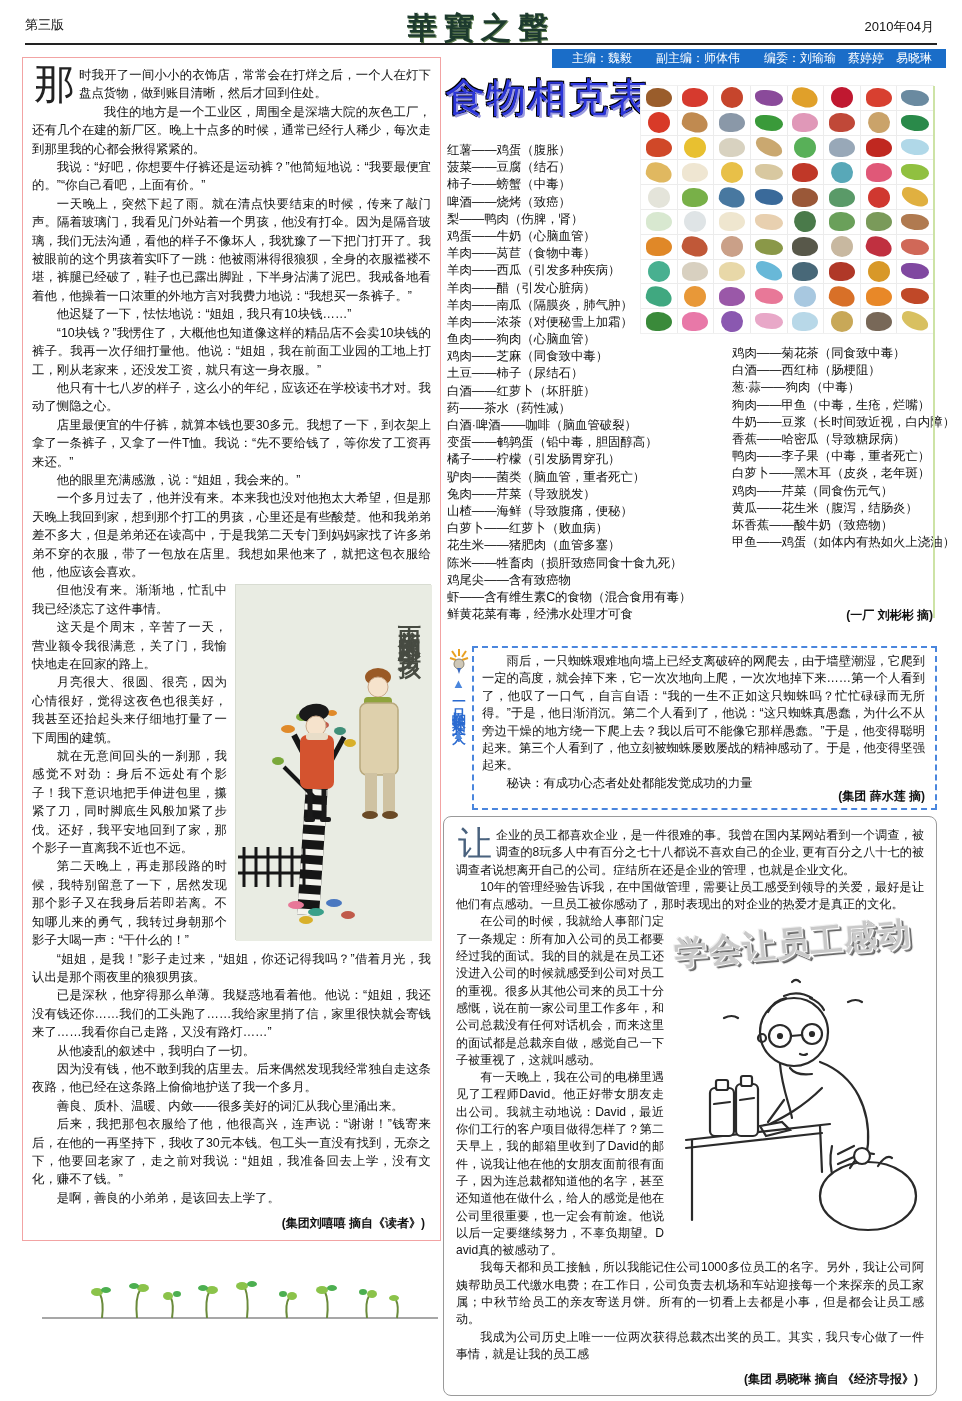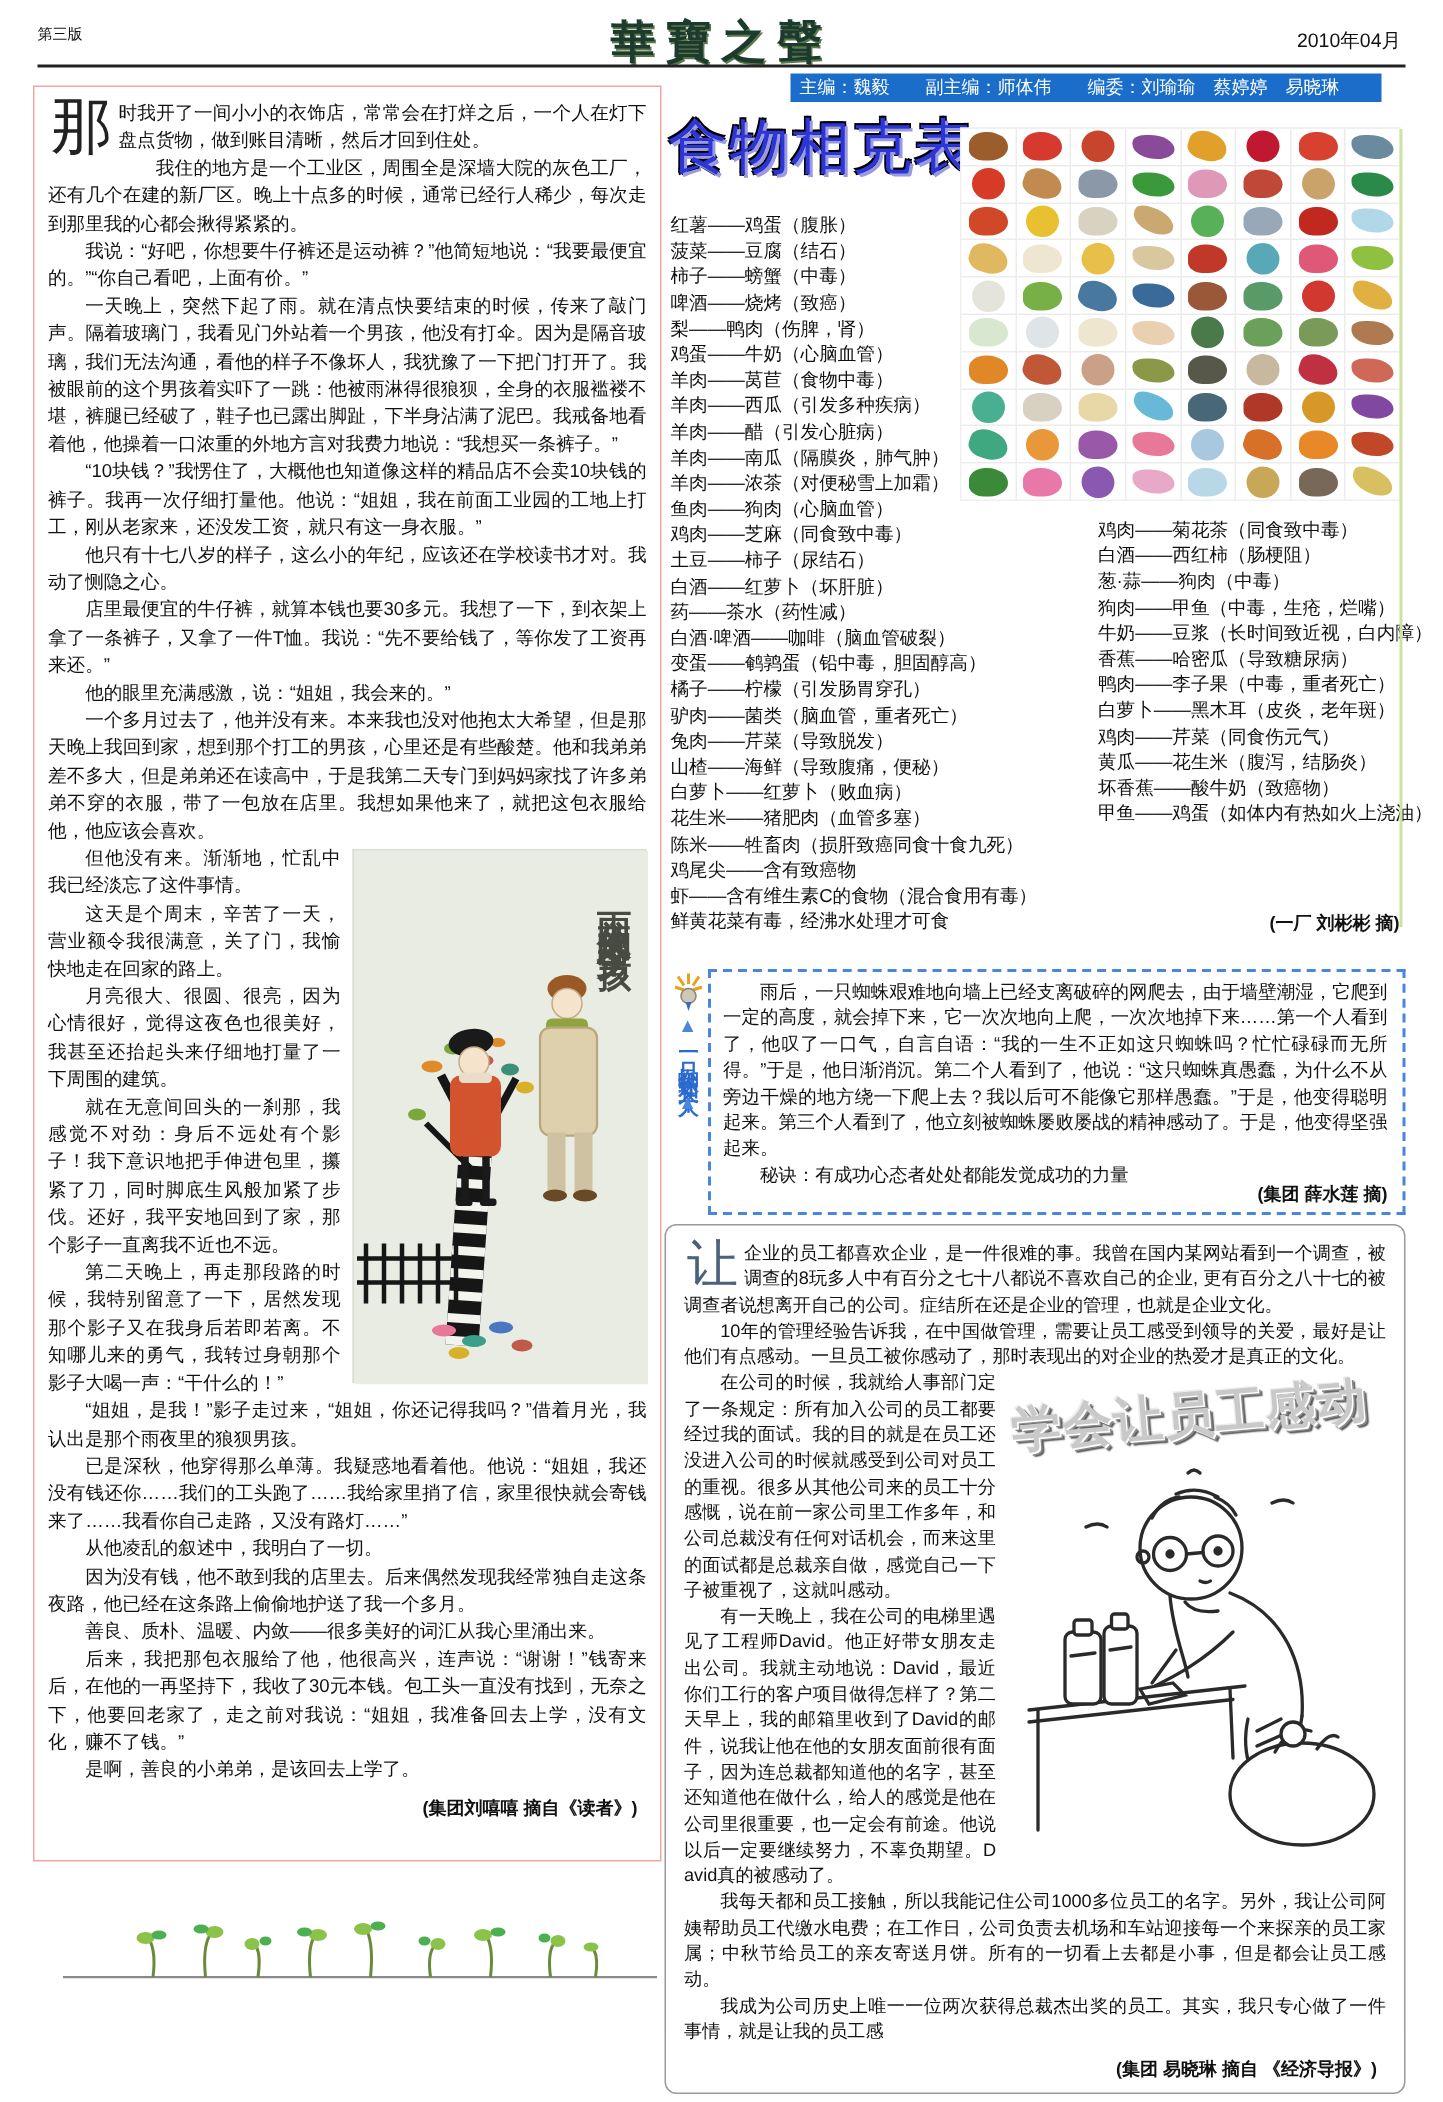--- a/index.html
+++ b/index.html
@@ -2,27 +2,27 @@
 <html style="--bar-blue: #1a6dc8; --box-pink: #f2a3a3; --food-title-blue: #2b35d8; --spider-blue: #4a86dd; --green-line: #cde3a6; --banner-blue: #2f6fd6; --banner-fill: #c9ddf6; --banner-shadow: #8a1515;"><head>
 <meta charset="utf-8">
 <style>
   *{margin:0;padding:0;box-sizing:border-box;}
   html,body{background:#fff;}
   #page{position:relative;width:962px;height:1401px;background:#fff;overflow:hidden;
     font-family:"Liberation Sans","DejaVu Sans",sans-serif;color:#111;}
   .abs{position:absolute;}
 
   
-  #edition{left:25px;top:16px;font-size:10px;}
+  #edition{left:25px;top:16px;font-size:13px;}
   #masthead{left:0;right:0;top:8px;text-align:center;font-size:30px;font-weight:bold;
     letter-spacing:7px;color:#1d3a2e;text-shadow:1px 1px 0 #5a7a4a;}
   #issue-date{right:28px;top:18px;font-size:13px;}
   #topline{left:25px;top:43px;width:912px;border-top:2px solid #222;height:0;}
-  #editors-bar{left:527px;top:49px;width:394px;height:19px;background:var(--bar-blue);
-    color:#fff;font-size:12px;line-height:19px;padding-left:6px;white-space:nowrap;overflow:hidden;}
+  #editors-bar{left:552px;top:49px;width:394px;height:19px;background:var(--bar-blue);
+    color:#fff;font-size:12px;line-height:19px;padding-left:20px;white-space:nowrap;overflow:hidden;}
 
   
   #left-box{left:22px;top:57px;width:419px;height:1184px;border:1px solid var(--box-pink);
     padding:8px 9px;overflow:hidden;}
   .paras p{font-size:12.4px;line-height:18.4px;text-indent:2em;text-align:justify;word-break:break-all;}
   .firstp{font-size:12.4px;line-height:18.4px;text-align:justify;word-break:break-all;}
   .dropcap{float:left;font-size:41px;line-height:37px;padding:0 4px 0 2px;color:#222;font-weight:400;}
   .attr{font-size:12px;font-weight:bold;text-align:right;margin-top:8px;padding-right:6px;}
   #illus{float:right;width:196px;height:356px;margin:3px 0 4px 8px;position:relative;
     background:#e9ece3;border:1px solid #d8dcd2;}
@@ -86,20 +86,21 @@
   <div class="abs" id="issue-date">2010年04月</div>
   <div class="abs" id="topline"></div>
   <div class="abs" id="editors-bar">主编：魏毅　　副主编：师体伟　　编委：刘瑜瑜　蔡婷婷　易晓琳</div>
 
   <div class="abs" id="left-box">
     <p class="firstp"><span class="dropcap">那</span><span>时我开了一间小小的衣饰店，常常会在打烊之后，一个人在灯下盘点货物，做到账目清晰，然后才回到住处。</span></p>
     <div class="paras">
         <p>我住的地方是一个工业区，周围全是深墙大院的灰色工厂，还有几个在建的新厂区。晚上十点多的时候，通常已经行人稀少，每次走到那里我的心都会揪得紧紧的。</p>
         <p>我说：“好吧，你想要牛仔裤还是运动裤？”他简短地说：“我要最便宜的。”“你自己看吧，上面有价。”</p>
         <p>一天晚上，突然下起了雨。就在清点快要结束的时候，传来了敲门声。隔着玻璃门，我看见门外站着一个男孩，他没有打伞。因为是隔音玻璃，我们无法沟通，看他的样子不像坏人，我犹豫了一下把门打开了。我被眼前的这个男孩着实吓了一跳：他被雨淋得很狼狈，全身的衣服褴褛不堪，裤腿已经破了，鞋子也已露出脚趾，下半身沾满了泥巴。我戒备地看着他，他操着一口浓重的外地方言对我费力地说：“我想买一条裤子。”</p>
+        <p>他迟疑了一下，怯怯地说：“姐姐，我只有10块钱……”</p>
         <p>“10块钱？”我愣住了，大概他也知道像这样的精品店不会卖10块钱的裤子。我再一次仔细打量他。他说：“姐姐，我在前面工业园的工地上打工，刚从老家来，还没发工资，就只有这一身衣服。”</p>
         <p>他只有十七八岁的样子，这么小的年纪，应该还在学校读书才对。我动了恻隐之心。</p>
         <p>店里最便宜的牛仔裤，就算本钱也要30多元。我想了一下，到衣架上拿了一条裤子，又拿了一件T恤。我说：“先不要给钱了，等你发了工资再来还。”</p>
         <p>他的眼里充满感激，说：“姐姐，我会来的。”</p>
         <p>一个多月过去了，他并没有来。本来我也没对他抱太大希望，但是那天晚上我回到家，想到那个打工的男孩，心里还是有些酸楚。他和我弟弟差不多大，但是弟弟还在读高中，于是我第二天专门到妈妈家找了许多弟弟不穿的衣服，带了一包放在店里。我想如果他来了，就把这包衣服给他，他应该会喜欢。</p>
       </div>
     <div class="paras">
       <div id="illus">
         <svg width="196" height="356" viewBox="0 0 196 356">
           <rect x="0" y="0" width="196" height="356" fill="#e9ece3"></rect>

